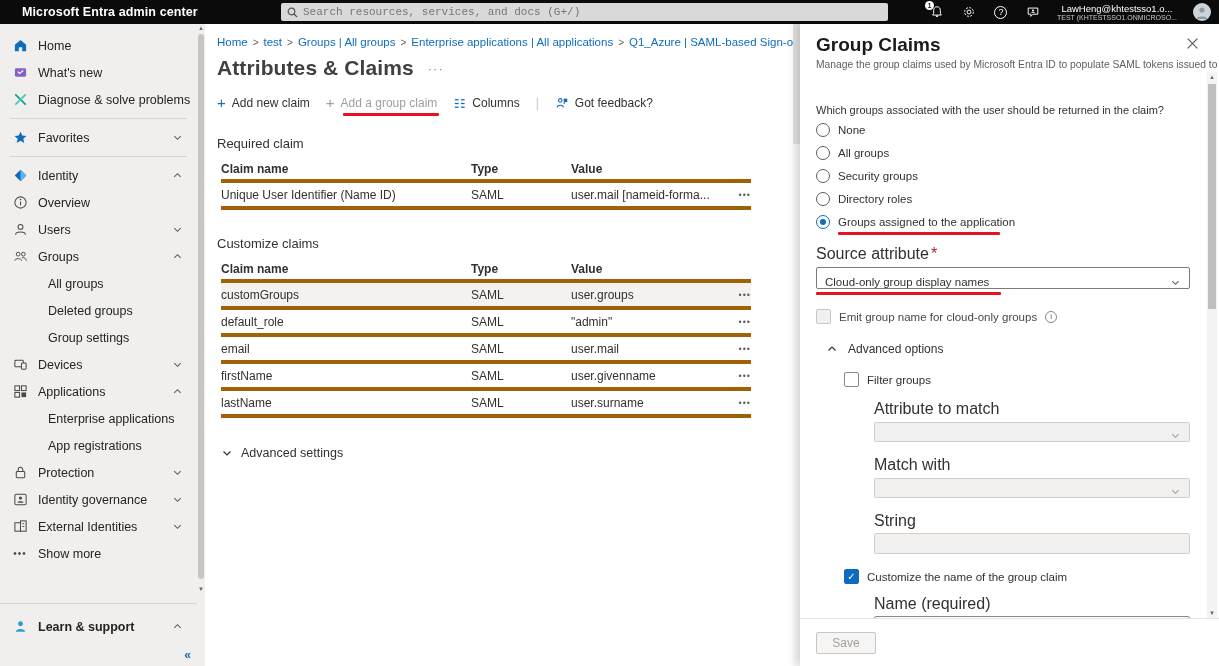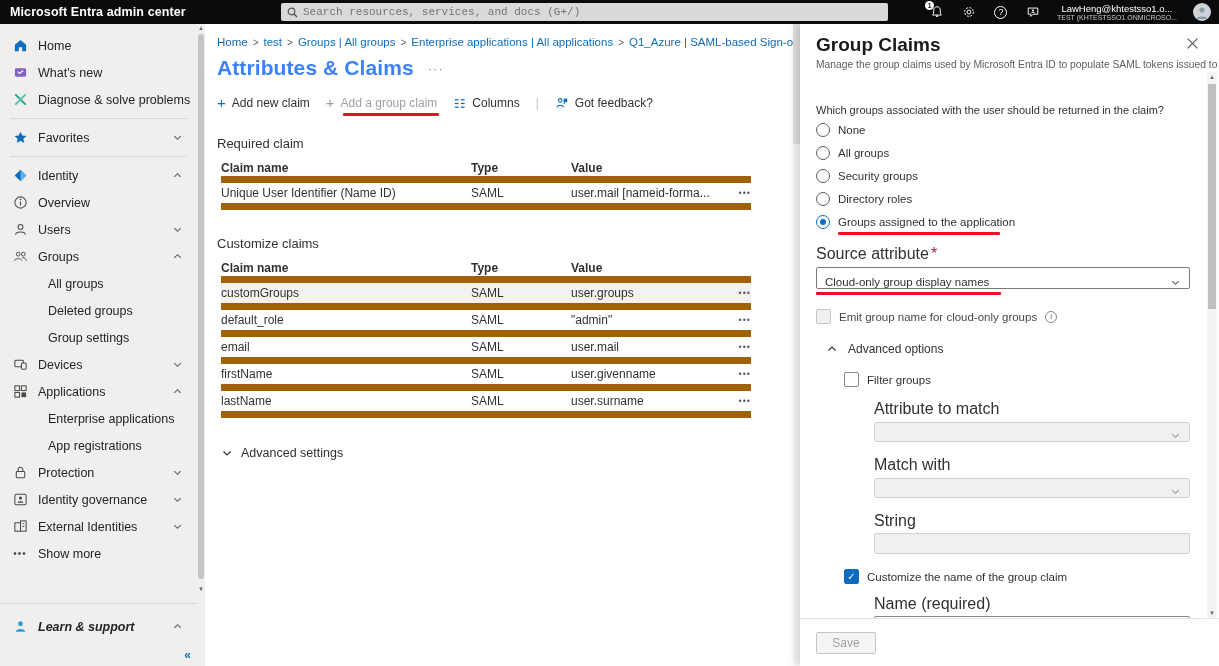--- a/index.html
+++ b/index.html
@@ -1,21 +1,21 @@
 <!DOCTYPE html>
 <html><head>
 <meta charset="utf-8">
 <style>
   * { margin:0; padding:0; box-sizing:border-box; }
   html,body { width:1219px; height:666px; overflow:hidden; }
   body { font-family:"Liberation Sans","DejaVu Sans",sans-serif; background:#fff; position:relative; color:#323130; }
 
   
   .topbar { position:absolute; top:0; left:0; width:1219px; height:24px; background:#0b0b0b; color:#fff; z-index:60; }
-  .tb-title { position:absolute; left:10px; top:0; height:24px; line-height:24px; font-size:12.5px; font-weight:600; letter-spacing:.1px; }
+  .tb-title { position:absolute; left:22px; top:0; height:24px; line-height:24px; font-size:12.5px; font-weight:600; letter-spacing:.1px; }
   .tb-search { position:absolute; left:281px; top:3px; width:607px; height:18px; background:#d9d9d9; border-radius:2px; display:flex; align-items:center; padding:0 6px; gap:5px; }
   .tb-search input { border:0; outline:0; background:transparent; font-size:11px; color:#3b3a39; width:100%; font-family:Liberation Mono, monospace; }
   .tb-right { position:absolute; right:4px; top:0; height:24px; display:flex; align-items:center; gap:16px; }
   .tb-ic { position:relative; width:16px; height:16px; display:flex; align-items:center; justify-content:center; cursor:pointer; }
   .bell-badge { position:absolute; top:-3px; left:-4px; width:9px; height:9px; background:#fff; border-radius:50%; color:#111; font-size:6.5px; line-height:9px; text-align:center; font-weight:700; }
   .help-circ { width:13px; height:13px; border:1.2px solid #fff; border-radius:50%; font-size:9px; line-height:11px; text-align:center; color:#fff; }
   .tb-user { text-align:center; line-height:1.15; padding-top:2px; cursor:pointer; }
   .tb-user-name { font-size:9.5px; }
   .tb-user-tenant { font-size:7px; color:#c8c6c4; }
   .tb-avatar { width:18px; height:18px; border-radius:50%; background:#cdd3d8; position:relative; overflow:hidden; margin-right:4px; cursor:pointer; }
@@ -27,42 +27,42 @@
   .nav-row { height:27px; display:flex; align-items:center; padding-left:12px; gap:10px; font-size:12.5px; color:#242424; cursor:pointer; }
   .nav-sub { padding-left:48px; }
   .nav-ic { width:16px; height:16px; flex:0 0 16px; display:flex; align-items:center; justify-content:center; }
   .nav-chev { margin-left:auto; margin-right:14px; display:flex; }
   .nav-div { border-top:1px solid #d8d6d4; margin:5px 10px 5px 10px; }
   .side-scroll { position:absolute; top:0; right:0; width:8px; height:576px; background:#f0efee; }
   .side-thumb { position:absolute; top:10px; left:1px; width:6px; height:545px; background:#c7c5c3; border-radius:3px; }
   .side-arrow { position:absolute; left:0; width:8px; font-size:6px; color:#6a6866; text-align:center; }
   .bot-div { position:absolute; bottom:62px; left:0; width:197px; border-top:1px solid #d8d6d4; }
   .learn-row { position:absolute; bottom:26px; left:0; width:197px; }
-  .learn-row .nav-row { font-weight:700;font-style:italic; }
+  .learn-row .nav-row { font-weight:700; }
   .collapse-btn { position:absolute; bottom:4px; right:14px; color:#0f6cbd; font-size:12px; font-weight:700; cursor:pointer; }
 
   
   .main { position:absolute; top:24px; left:205px; width:595px; bottom:0; background:#fff; overflow:hidden; }
   .crumbs { margin:12px 0 0 12px; font-size:11.5px; white-space:nowrap; color:#605e5c; }
   .crumb { color:#0f6cbd; cursor:pointer; }
   .crumb-sep { margin:0 5px; color:#605e5c; font-size:10px; }
   .page-title-row { margin:8px 0 0 12px; display:flex; align-items:center; gap:14px; }
-  .page-title { font-size:21px; font-weight:600; color:#3b82f6; letter-spacing:.1px; }
+  .page-title { font-size:21px; font-weight:600; color:#404040; letter-spacing:.1px; }
   .title-more { color:#8a8886; font-size:13px; letter-spacing:1px; cursor:pointer; }
   .toolbar { margin:16px 0 0 12px; display:flex; align-items:center; gap:16px; font-size:12px; }
   .tool-item { display:flex; align-items:center; gap:6px; cursor:pointer; color:#323130; position:relative; }
   .tool-item .plus { color:#0f6cbd; font-size:15px; font-weight:400; line-height:12px; }
   .tool-item.disabled { color:#a19f9d; cursor:default; }
   .tool-item.disabled .plus { color:#a19f9d; }
   .tool-sep { color:#c8c6c4; font-size:12px; }
   .red-ul { position:absolute; height:3px; background:#e81123; border-radius:1px; }
   .ul-toolbar { left:17px; right:-2px; bottom:-6px; }
   .section-h { margin:26px 0 0 12px; font-size:13px; color:#323130; }
   .claims-table { margin:8px 0 0 16px; width:530px; font-size:12px; }
-  .t-row { display:grid; grid-template-columns:250px 100px 150px 30px; align-items:center; height:27px; border-bottom:7px solid #a16207; }
+  .t-row { display:grid; grid-template-columns:250px 100px 150px 30px; align-items:center; height:27px; border-bottom:4px solid #a16207; }
   .t-head { font-weight:700; font-size:12px; height:24px; }
   .t-row .more { color:#605e5c; font-size:9px; letter-spacing:1px; text-align:right; cursor:pointer; }
   .t-row.hl { background:#f3f2f1; }
   .adv-settings { margin:28px 0 0 16px; display:flex; align-items:center; gap:8px; font-size:12.5px; color:#323130; cursor:pointer; }
   .main-scrollstrip { position:absolute; top:0; right:0; width:7px; bottom:0; background:#fafafa; }
   .main-scrollthumb { position:absolute; top:0; right:0; width:7px; height:120px; background:#e3e2e1; }
 
   
   .panel { position:absolute; top:24px; left:800px; width:419px; bottom:0; background:#fff; box-shadow:-4px 0 9px rgba(0,0,0,.16); z-index:40; }
   .panel-close { position:absolute; top:12px; right:20px; cursor:pointer; }

